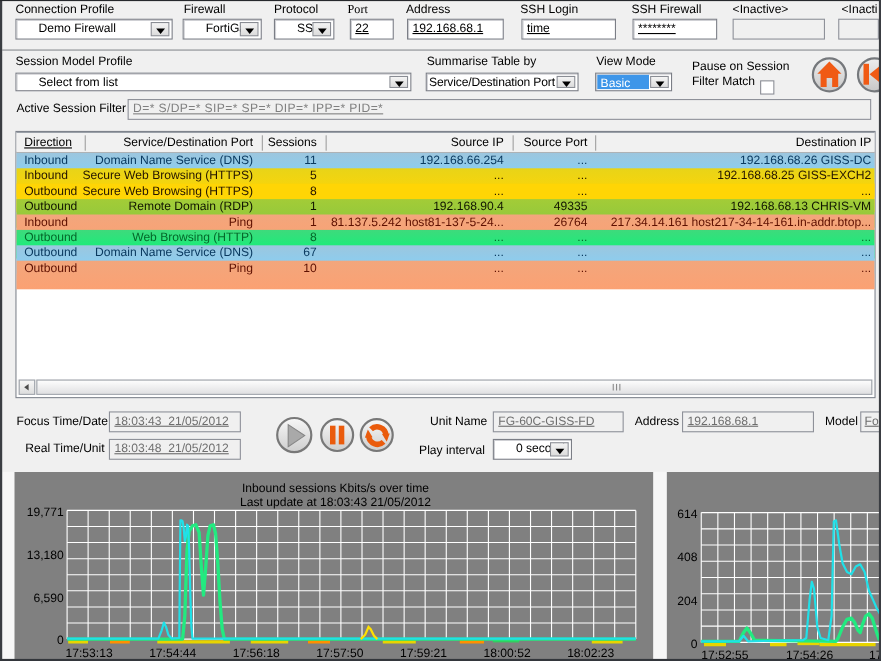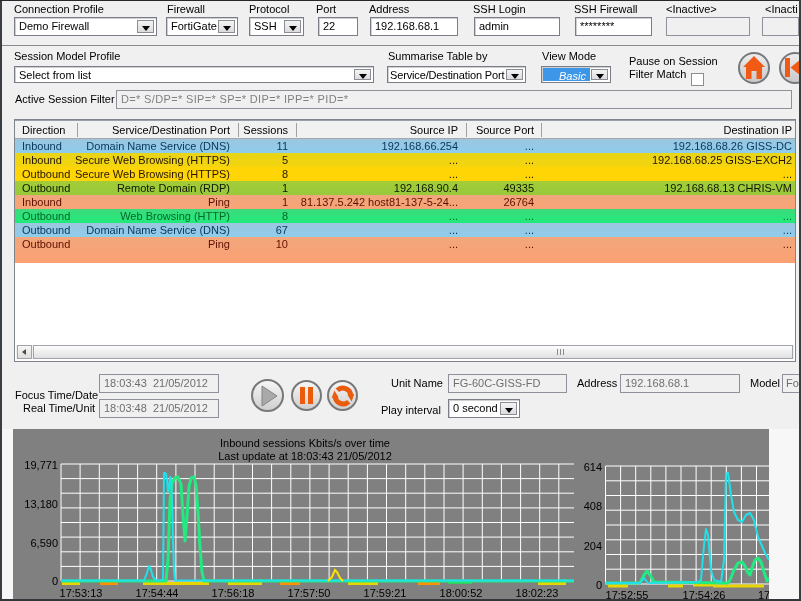--- a/index.html
+++ b/index.html
@@ -8,33 +8,33 @@
   position:relative;
   font-family:"Liberation Sans", sans-serif;
   background:#f0f0f0;
 }
 .lbl { position:absolute; font-size:11px; color:#000; white-space:nowrap; }
 .inp {
   position:absolute; background:#fff;
   border:1px solid #7b7e86;
   box-shadow:inset 1px 1px 0 #cfd0d4;
   font-size:11px; color:#000; white-space:nowrap;
-  padding:2px 0 0 4px; overflow:hidden;
+  padding:2px 0 0 4px; overflow:hidden;text-decoration:underline;
 }
 .dis {
   background:#f0f0f0;
   box-shadow:none;
   border:1px solid #8e9199;
 }
 .combo {
   position:absolute; background:#fff;
   border:1px solid #7b7e86;
   box-shadow:inset 1px 1px 0 #cfd0d4;
   font-size:11px; color:#000; white-space:nowrap;
-  padding:2px 0 0 4px; overflow:hidden;
+  padding:2px 0 0 20px; overflow:hidden;
 }
 .cbtn {
   position:absolute; top:2px; bottom:2px; right:2px; width:17px;
   background:linear-gradient(#f4f4f4,#dcdcdc);
   border:1px solid #8a8d94;
 }
 .arr {
   position:absolute; left:4px; top:5px;
   width:0; height:0;
   border-left:4px solid transparent;
@@ -66,28 +66,28 @@
 <div class="lbl" style="left:167px;top:3px;">Firewall</div>
 <div class="combo" style="left:166px;top:17px;width:72px;height:19px;">FortiGate<div class="cbtn">
       <div class="arr"></div>
     </div></div>
 
 <div class="lbl" style="left:249px;top:3px;">Protocol</div>
 <div class="combo" style="left:249px;top:17px;width:55px;height:19px;">SSH<div class="cbtn">
       <div class="arr"></div>
     </div></div>
 
-<div class="lbl" style="left:316px;top:3px;">Port</div>
+<div class="lbl" style="left:316px;top:3px;font-family:Liberation Serif, serif;">Port</div>
 <div class="inp" style="left:318px;top:17px;width:40px;height:19px;">22</div>
 
 <div class="lbl" style="left:369px;top:3px;">Address</div>
 <div class="inp" style="left:370px;top:17px;width:88px;height:19px;">192.168.68.1</div>
 
 <div class="lbl" style="left:473px;top:3px;">SSH Login</div>
-<div class="inp" style="left:474px;top:17px;width:86px;height:19px;">admin</div>
+<div class="inp" style="left:474px;top:17px;width:86px;height:19px;">time</div>
 
 <div class="lbl" style="left:574px;top:3px;">SSH Firewall</div>
 <div class="inp" style="left:575px;top:17px;width:77px;height:19px;">********</div>
 
 <div class="lbl" style="left:666px;top:3px;text-align:right;">&lt;Inactive&gt;</div>
 <div class="inp dis" style="left:666px;top:17px;width:84px;height:19px;"></div>
 
 <div class="lbl" style="left:765px;top:3px;">&lt;Inacti</div>
 <div class="inp dis" style="left:762px;top:17px;width:37px;height:19px;"></div>
 
@@ -98,21 +98,21 @@
       <div class="arr" style="top:4px;"></div>
     </div></div>
 
 <div class="lbl" style="left:388px;top:50px;">Summarise Table by</div>
 <div class="combo" style="left:387px;top:66px;width:139px;height:17px;padding-left:2px;letter-spacing:-0.15px;">Service/Destination Port<div class="cbtn">
       <div class="arr" style="top:4px;"></div>
     </div></div>
 
 <div class="lbl" style="left:542px;top:50px;">View Mode</div>
 <div class="combo" style="left:541px;top:66px;width:70px;height:17px;padding:0;">
-    <div style="position:absolute;left:1px;top:1px;bottom:1px;right:20px;background:#3e96e9;color:#fff;padding:2px 0 0 16px;font-style:italic;">Basic</div>
+    <div style="position:absolute;left:1px;top:1px;bottom:1px;right:20px;background:#3e96e9;color:#fff;padding:2px 0 0 3px;">Basic</div>
     <div class="cbtn">
       <div class="arr" style="top:4px;"></div>
     </div>
   </div>
 
 <div class="lbl" style="left:629px;top:55px;line-height:13px;">Pause on Session<br>Filter Match</div>
 <div style="position:absolute;left:691px;top:73px;width:13px;height:13px;background:#fff;border:1px solid #8a8d94;"></div>
 
 <div style="position:absolute;left:738px;top:52px;width:32px;height:32px;border-radius:50%;background:linear-gradient(#ededed,#c9c9c9);border:2px solid #75787c;"></div>
 <svg style="position:absolute;left:742px;top:55px;" width="24" height="25" viewBox="0 0 24 25">
@@ -125,21 +125,21 @@
 </svg>
 
 <div class="lbl" style="left:15px;top:93px;">Active Session Filter</div>
 <div class="inp dis" style="left:116px;top:90px;width:676px;height:19px;color:#808080;letter-spacing:0.35px;">D=* S/DP=* SIP=* SP=* DIP=* IPP=* PID=*</div>
 
 <div style="position:absolute;left:14px;top:119px;width:782px;height:243px;background:#fff;border:1px solid #7e838c;">
 
   <div style="position:absolute;left:0;top:0;width:780px;height:1px;background:#9aa0a8;"></div>
   <div style="position:absolute;left:0;top:18px;width:780px;height:1px;background:#a8a8a8;"></div>
   <div style="position:absolute;left:0;top:1px;width:780px;height:17px;background:#f1f1f1;font-size:11px;">
-    <div style="position:absolute;left:7px;top:3px;">Direction</div>
+    <div style="position:absolute;left:7px;top:3px;text-decoration:underline;">Direction</div>
     <div style="position:absolute;right:565px;top:3px;">Service/Destination Port</div>
     <div style="position:absolute;right:507px;top:3px;">Sessions</div>
     <div style="position:absolute;right:337px;top:3px;">Source IP</div>
     <div style="position:absolute;right:261px;top:3px;">Source Port</div>
     <div style="position:absolute;right:3px;top:3px;">Destination IP</div>
     <div class="sep" style="left:62px;top:2px;width:1px;height:14px;background:#a0a0a0;"></div>
     <div class="sep" style="left:223px;top:2px;width:1px;height:14px;background:#a0a0a0;"></div>
     <div class="sep" style="left:281px;top:2px;width:1px;height:14px;background:#a0a0a0;"></div>
     <div class="sep" style="left:451px;top:2px;width:1px;height:14px;background:#a0a0a0;"></div>
     <div class="sep" style="left:526px;top:2px;width:1px;height:14px;background:#a0a0a0;"></div>
@@ -176,20 +176,21 @@
       <div class="c4">192.168.90.4</div>
       <div class="c5">49335</div>
       <div class="c6">192.168.68.13 CHRIS-VM</div>
   </div>
   <div class="trow" style="top:75px;background:linear-gradient(#f2a67c,#fba173);color:#5e1000;">
     <div class="c1">Inbound</div>
       <div class="c2">Ping</div>
       <div class="c3">1</div>
       <div class="c4">81.137.5.242 host81-137-5-24...</div>
       <div class="c5">26764</div>
+      <div class="c6">217.34.14.161 host217-34-14-161.in-addr.btop...</div>
   </div>
   <div class="trow" style="top:89px;background:linear-gradient(#3eda7c,#06f878);color:#05682a;">
     <div class="c1">Outbound</div>
       <div class="c2">Web Browsing (HTTP)</div>
       <div class="c3">8</div>
       <div class="c4">...</div>
       <div class="c5">...</div>
       <div class="c6">...</div>
   </div>
   <div class="trow" style="top:103px;background:linear-gradient(#9cc6de,#82d2fa);color:#0a3a60;">
@@ -212,21 +213,21 @@
   <div style="position:absolute;left:1px;bottom:2px;width:778px;height:14px;background:#f0f0f0;">
     <div style="position:absolute;left:1px;top:0;width:15px;height:14px;background:linear-gradient(#f6f6f6,#dddddd);border:1px solid #9fa4ab;"></div>
     <div style="position:absolute;left:6px;top:4px;width:0;height:0;border-top:3px solid transparent;border-bottom:3px solid transparent;border-right:4px solid #4a4a4a;"></div>
     <div style="position:absolute;left:17px;top:0;width:760px;height:14px;background:linear-gradient(#fdfdfd,#e0e0e2);border:1px solid #9fa4ab;"></div>
     <div style="position:absolute;left:541px;top:4px;width:1px;height:6px;background:#8a8a8a;"></div>
     <div style="position:absolute;left:544px;top:4px;width:1px;height:6px;background:#8a8a8a;"></div>
     <div style="position:absolute;left:547px;top:4px;width:1px;height:6px;background:#8a8a8a;"></div>
   </div>
 </div>
 
-<div class="lbl" style="left:15px;top:377px;margin-top:12px;">Focus Time/Date</div>
+<div class="lbl" style="left:15px;top:377px;">Focus Time/Date</div>
 <div class="inp dis" style="left:99px;top:374px;width:120px;height:19px;color:#6e6e6e;">18:03:43&nbsp;&nbsp;21/05/2012</div>
 <div class="lbl" style="left:23px;top:402px;">Real Time/Unit</div>
 <div class="inp dis" style="left:99px;top:399px;width:120px;height:19px;color:#6e6e6e;">18:03:48&nbsp;&nbsp;21/05/2012</div>
 
 <div style="position:absolute;left:251px;top:379px;width:33px;height:33px;border-radius:50%;background:linear-gradient(#f6f6f6,#cfcfcf);border:2px solid #787878;"></div>
 <svg style="position:absolute;left:259px;top:385px;" width="20" height="22" viewBox="0 0 20 22">
   <path d="M3 1 L18 11 L3 21 Z" fill="#a9a9a9" stroke="#858585" stroke-width="1"></path>
 </svg>
 <div style="position:absolute;left:291px;top:380px;width:31px;height:31px;border-radius:50%;background:linear-gradient(#f6f6f6,#cfcfcf);border:2px solid #787878;"></div>
 <svg style="position:absolute;left:297px;top:386px;" width="19" height="19" viewBox="0 0 19 19">
@@ -312,21 +313,21 @@
 <polyline points="525,154.5 553,154.5" stroke="#e8d400" stroke-width="3" fill="none"></polyline>
 <polyline points="87,154.5 105,154.5" stroke="#ff9000" stroke-width="3" fill="none"></polyline>
 <polyline points="130,154.5 196,154.5" stroke="#e8d400" stroke-width="3" fill="none"></polyline>
 <polyline points="267,154.5 287,154.5" stroke="#ff9000" stroke-width="3" fill="none"></polyline>
 <polyline points="405,154.5 427,154.5" stroke="#ff9000" stroke-width="3" fill="none"></polyline>
 <polyline points="435,153 459,153" stroke="#30d060" stroke-width="4" fill="none"></polyline>
 <polyline points="48,152 153,152 155,131 157,71 159,54 162,49 165,48 168,55 170,86 172,112 174,87 176,58 178,49 181,48 183,56 185,83 187,118 189,143 191,152 565,152" stroke="#22ea80" stroke-width="3" fill="none" stroke-linejoin="round"></polyline>
 <polyline points="48,151.5 131,151.5 134,144 136,137 138,141 140,148 143,151.5 150,151 151,44 152,44 153,45 154,51 155,63 156,59 157,48 158,49 159,71 160,111 161,141 162,151.5 565,151.5" stroke="#20e0e8" stroke-width="2" fill="none" stroke-linejoin="round"></polyline>
 <polyline points="315,152 319,148 322,141 324,143 327,149 330,152" stroke="#ffe000" stroke-width="2" fill="none"></polyline>
 </svg></div>
-<div style="position:absolute;left:574px;top:429px;width:195px;height:172px;"><svg width="195" height="172" viewBox="0 0 195 172">
+<div style="position:absolute;left:606px;top:429px;width:195px;height:172px;"><svg width="195" height="172" viewBox="0 0 195 172">
 <rect width="195" height="172" fill="#808080"></rect>
 <line x1="31.5" y1="37" x2="31.5" y2="155" stroke="#fff" stroke-width="1"></line>
 <line x1="46.6" y1="37" x2="46.6" y2="155" stroke="#fff" stroke-width="1"></line>
 <line x1="61.7" y1="37" x2="61.7" y2="155" stroke="#fff" stroke-width="1"></line>
 <line x1="76.8" y1="37" x2="76.8" y2="155" stroke="#fff" stroke-width="1"></line>
 <line x1="91.9" y1="37" x2="91.9" y2="155" stroke="#fff" stroke-width="1"></line>
 <line x1="107.0" y1="37" x2="107.0" y2="155" stroke="#fff" stroke-width="1"></line>
 <line x1="122.1" y1="37" x2="122.1" y2="155" stroke="#fff" stroke-width="1"></line>
 <line x1="137.2" y1="37" x2="137.2" y2="155" stroke="#fff" stroke-width="1"></line>
 <line x1="152.3" y1="37" x2="152.3" y2="155" stroke="#fff" stroke-width="1"></line>

